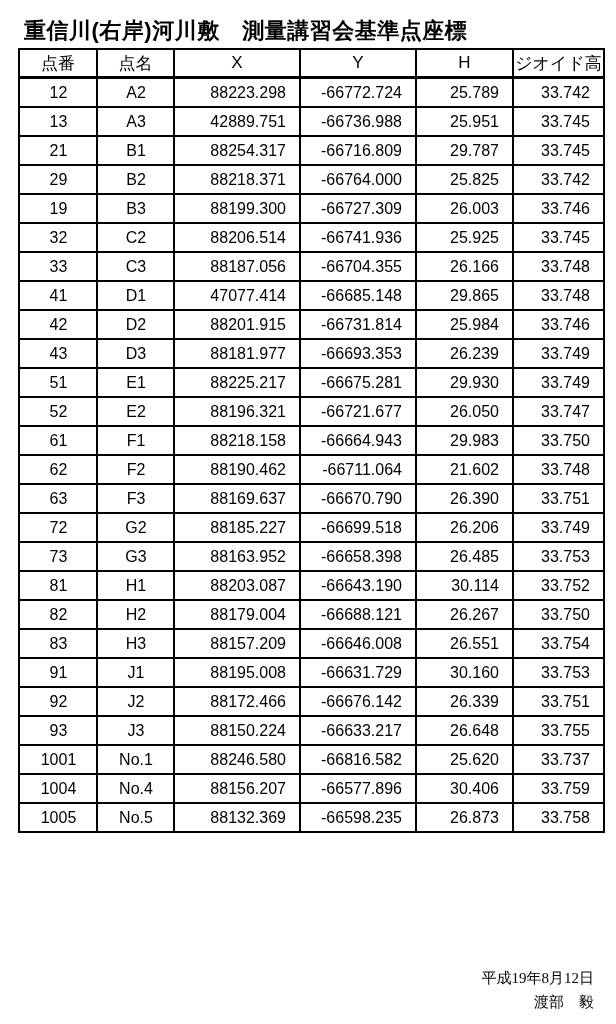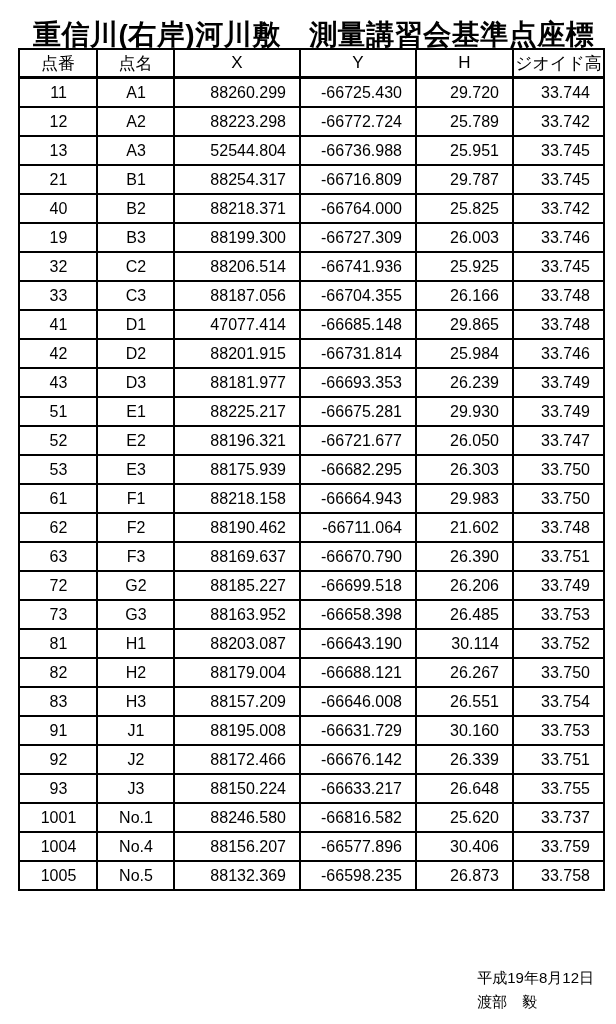--- a/index.html
+++ b/index.html
@@ -10,23 +10,23 @@
     width: 616px;
     height: 1024px;
     position: relative;
     background: #ffffff;
     font-family: "Liberation Sans", sans-serif;
     color: #000000;
     overflow: hidden;
   }
   .page-title {
     position: absolute;
-    left: 33px;
+    left: 24px;
     top: 16px;
-    font-size: 28px;
+    font-size: 22px;
     font-weight: bold;
     letter-spacing: 0.5px;
     white-space: nowrap;
   }
   table.coord-table {
     position: absolute;
     left: 18px;
     top: 48px;
     width: 585px;
     border-collapse: collapse;
@@ -60,23 +60,24 @@
   .col-no    { width: 78px; }
   .col-name  { width: 77px; }
   .col-x     { width: 126px; }
   .col-y     { width: 116px; }
   .col-h     { width: 97px; }
   .col-geoid { width: 91px; }
   .footer {
     position: absolute;
     right: 22px;
     top: 966px;
-    text-align: left;
+    text-align: right;
     font-size: 15px;
     line-height: 1.6;
+    font-family: Liberation Serif, serif;
   }
 </style>
 </head>
 <body>
 
 <div class="page-title">重信川(右岸)河川敷　測量講習会基準点座標</div>
 
 <table class="coord-table">
   <colgroup>
     <col class="col-no">
@@ -91,53 +92,45 @@
         <th>点番</th>
         <th>点名</th>
         <th>X</th>
         <th>Y</th>
         <th>H</th>
         <th>ジオイド高</th>
       </tr>
   </thead>
   <tbody id="table-body">
       <tr>
-        <td>11</td>
-        <td>A1</td>
-        <td>88260.299</td>
-        <td>-66725.430</td>
-        <td>29.720</td>
-        <td>33.744</td>
-      </tr>
-      <tr>
         <td>12</td>
         <td>A2</td>
         <td>88223.298</td>
         <td>-66772.724</td>
         <td>25.789</td>
         <td>33.742</td>
       </tr>
       <tr>
         <td>13</td>
         <td>A3</td>
-        <td>52544.804</td>
+        <td>42889.751</td>
         <td>-66736.988</td>
         <td>25.951</td>
         <td>33.745</td>
       </tr>
       <tr>
         <td>21</td>
         <td>B1</td>
         <td>88254.317</td>
         <td>-66716.809</td>
         <td>29.787</td>
         <td>33.745</td>
       </tr>
       <tr>
-        <td>40</td>
+        <td>29</td>
         <td>B2</td>
         <td>88218.371</td>
         <td>-66764.000</td>
         <td>25.825</td>
         <td>33.742</td>
       </tr>
       <tr>
         <td>19</td>
         <td>B3</td>
         <td>88199.300</td>
@@ -193,28 +186,20 @@
         <td>29.930</td>
         <td>33.749</td>
       </tr>
       <tr>
         <td>52</td>
         <td>E2</td>
         <td>88196.321</td>
         <td>-66721.677</td>
         <td>26.050</td>
         <td>33.747</td>
-      </tr>
-      <tr>
-        <td>53</td>
-        <td>E3</td>
-        <td>88175.939</td>
-        <td>-66682.295</td>
-        <td>26.303</td>
-        <td>33.750</td>
       </tr>
       <tr>
         <td>61</td>
         <td>F1</td>
         <td>88218.158</td>
         <td>-66664.943</td>
         <td>29.983</td>
         <td>33.750</td>
       </tr>
       <tr>

